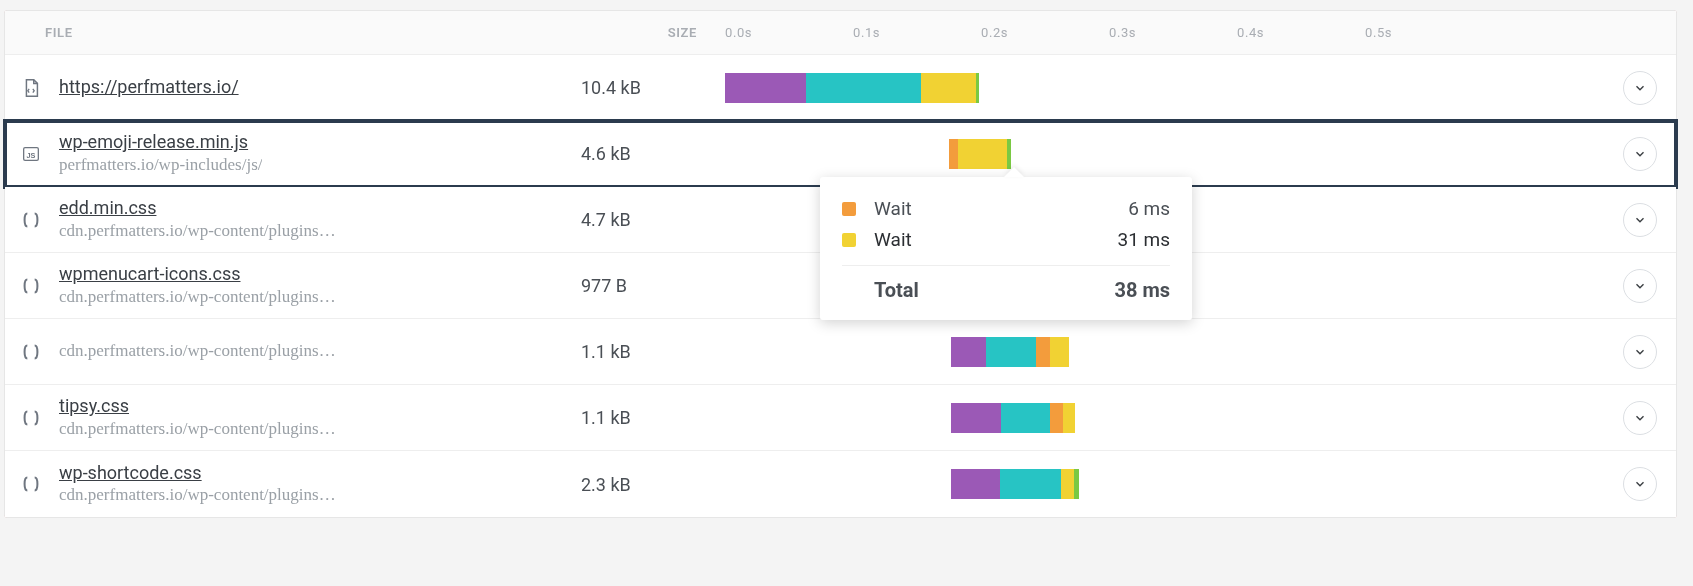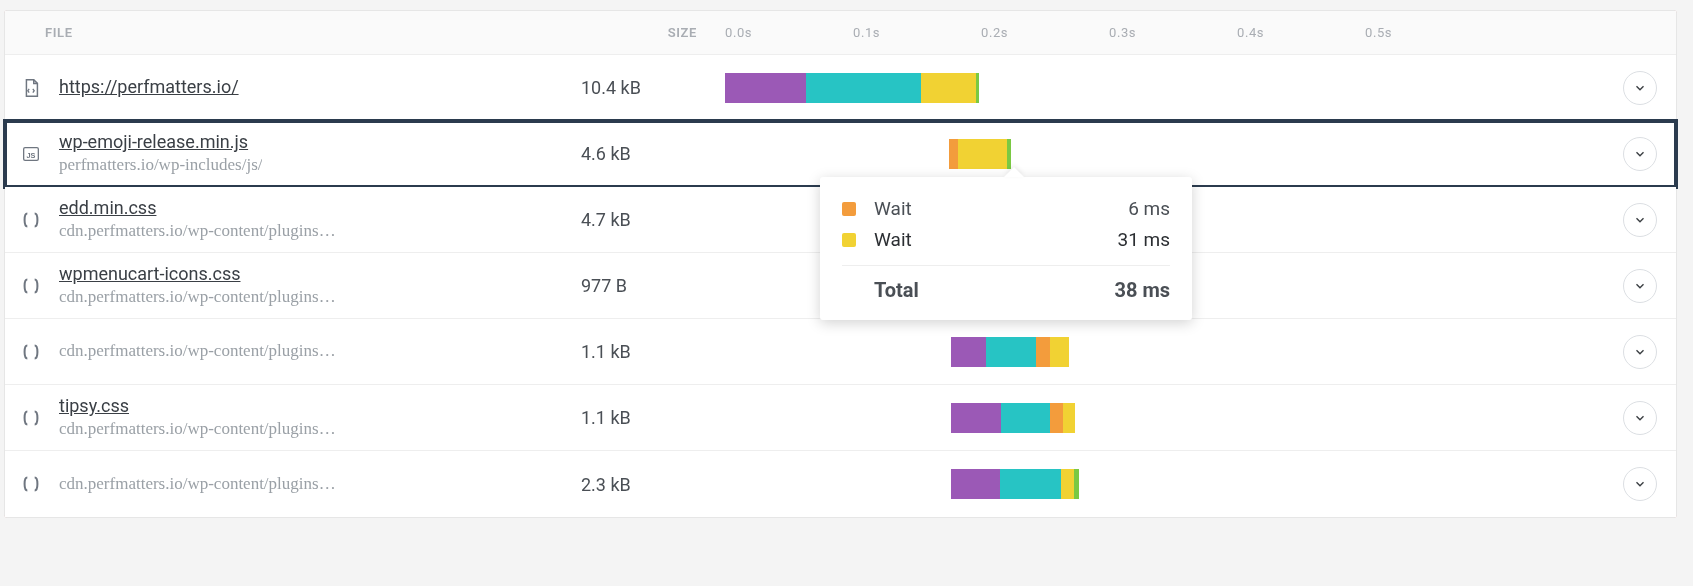--- a/index.html
+++ b/index.html
@@ -388,20 +388,21 @@
   </div>
 
   <div class="row" style="border-bottom:none">
     <div class="file-cell">
       <span class="file-icon">
         <svg viewBox="0 0 24 24" fill="none" stroke="currentColor" stroke-width="2.2">
             <path d="M8 5c-3 0-3 4-3 7s0 7 3 7M16 5c3 0 3 4 3 7s0 7-3 7"></path>
           </svg>
       </span>
       <div class="file-text">
+        <a href="#" class="file-title">wp-shortcode.css</a>
         <span class="file-sub">cdn.perfmatters.io/wp-content/plugins…</span>
       </div>
     </div>
     <div class="size-cell">2.3 kB</div>
     <div class="chart-cell">
       <div class="bar" style="margin-left:226px; width:128px;">
         <div class="seg c-purple" style="width:38%"></div>
         <div class="seg c-teal" style="width:48%"></div>
         <div class="seg c-yellow" style="width:10%"></div>
         <div class="seg c-green" style="width:4%"></div>

